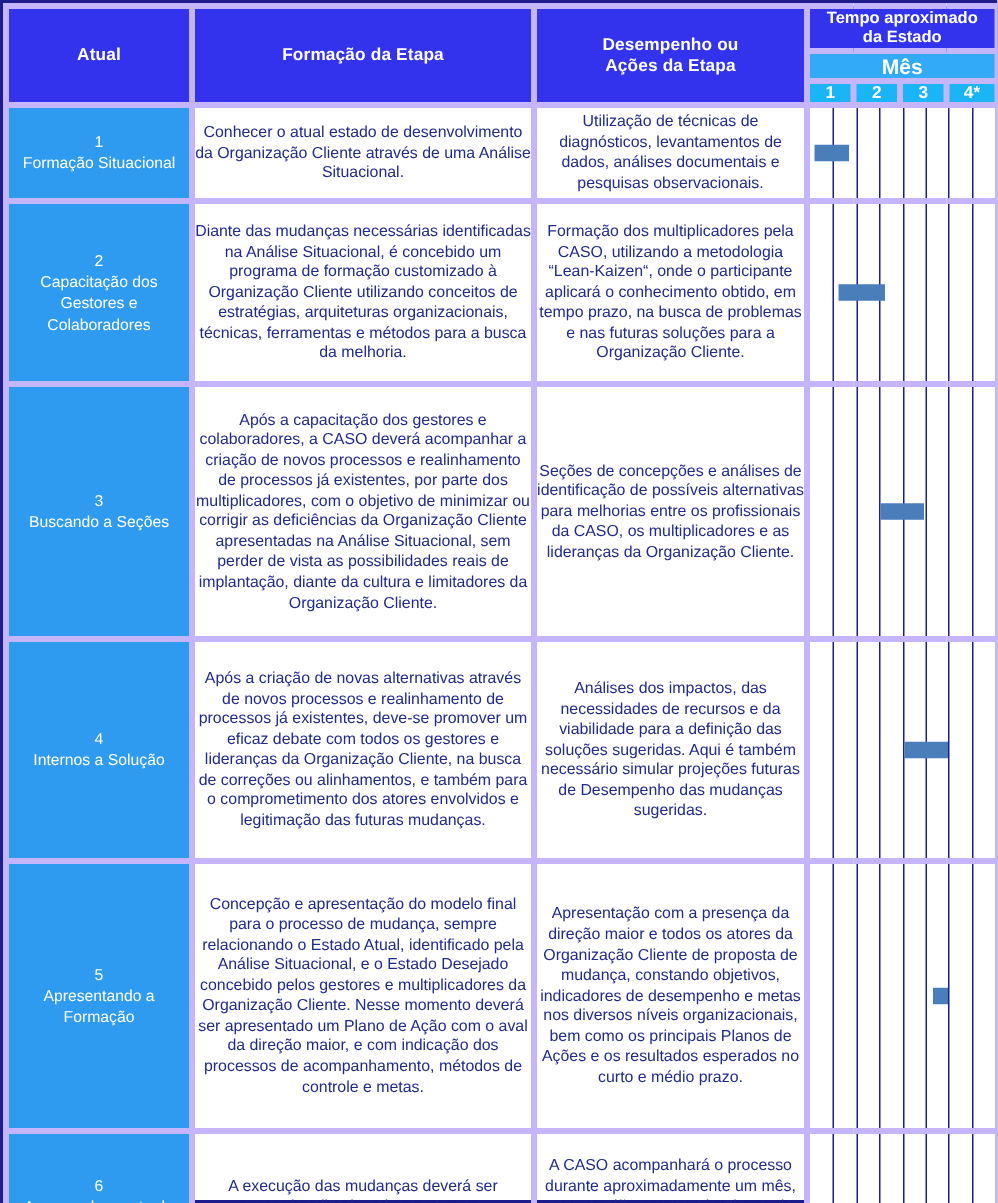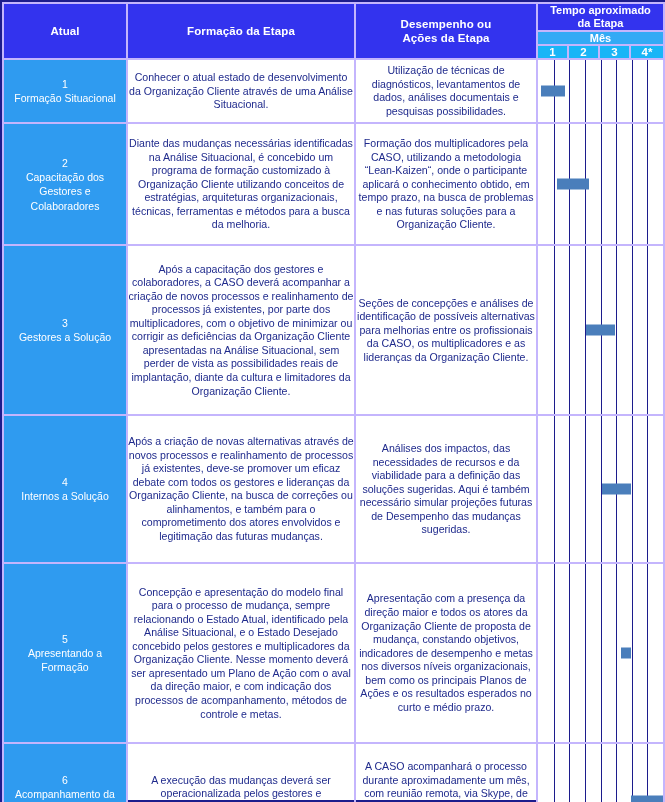--- a/index.html
+++ b/index.html
@@ -24,21 +24,21 @@
   }
 
   table.grid {
     border-collapse: collapse;
     table-layout: fixed;
     width: 661px;
     height: 798px;
   }
 
   table.grid td, table.grid th {
-    border: 2px solid #c4b5fd;
+    border: 4px solid #c4b5fd;
     padding: 0;
     vertical-align: middle;
     box-sizing: border-box;
   }
 
   
   .hdr-main {
     background: #3333ee;
     color: #ffffff;
     font-weight: bold;
@@ -52,21 +52,21 @@
     color: #ffffff;
     font-weight: bold;
     font-size: 11px;
     text-align: center;
     line-height: 1.2;
   }
   .hdr-mes {
     background: #33aaf5;
     color: #ffffff;
     font-weight: bold;
-    font-size: 11px;
+    font-size: 14px;
     text-align: center;
     margin-top: 40px;
   }
   .hdr-num {
     background: #19b5f7;
     color: #ffffff;
     font-weight: bold;
     font-size: 11.5px;
     text-align: center;
   }
@@ -137,42 +137,42 @@
     <thead>
       <tr>
         <th class="hdr-main" rowspan="3">Atual</th>
         <th class="hdr-main" rowspan="3">Formação da Etapa</th>
         <th class="hdr-main" rowspan="3">
           <div>Desempenho ou</div>
           <div>Ações da Etapa</div>
         </th>
         <th class="hdr-tempo" colspan="4">
           <div>Tempo aproximado</div>
-          <div>da Etapa</div>
+          <div>da Estado</div>
         </th>
       </tr>
       <tr>
         <th class="hdr-mes" colspan="4">Mês</th>
       </tr>
       <tr>
         <th class="hdr-num">1</th>
         <th class="hdr-num">2</th>
         <th class="hdr-num">3</th>
         <th class="hdr-num">4*</th>
       </tr>
     </thead>
     <tbody>
 
       <tr style="height:64px">
         <td class="etapa-cell">
           <span class="etapa-num">1</span>
           <span class="etapa-label">Formação Situacional</span>
         </td>
         <td class="desc-cell">Conhecer o atual estado de desenvolvimento da Organização Cliente através de uma Análise Situacional.</td>
-        <td class="meth-cell">Utilização de técnicas de diagnósticos, levantamentos de dados, análises documentais e pesquisas possibilidades.</td>
+        <td class="meth-cell">Utilização de técnicas de diagnósticos, levantamentos de dados, análises documentais e pesquisas observacionais.</td>
         <td class="gantt-cell" colspan="4">
           <div class="subgrid" style="position: absolute; inset: 0px;">
               <div style="position: absolute; top: 0px; bottom: 0px; width: 1px; background: rgb(28, 28, 140); left: 12.5%;"></div>
               <div style="position: absolute; top: 0px; bottom: 0px; width: 1px; background: rgb(28, 28, 140); left: 25%;"></div>
               <div style="position: absolute; top: 0px; bottom: 0px; width: 1px; background: rgb(28, 28, 140); left: 37.5%;"></div>
               <div style="position: absolute; top: 0px; bottom: 0px; width: 1px; background: rgb(28, 28, 140); left: 50%;"></div>
               <div style="position: absolute; top: 0px; bottom: 0px; width: 1px; background: rgb(28, 28, 140); left: 62.5%;"></div>
               <div style="position: absolute; top: 0px; bottom: 0px; width: 1px; background: rgb(28, 28, 140); left: 75%;"></div>
               <div style="position: absolute; top: 0px; bottom: 0px; width: 1px; background: rgb(28, 28, 140); left: 87.5%;"></div>
             </div>
@@ -197,21 +197,21 @@
               <div style="position: absolute; top: 0px; bottom: 0px; width: 1px; background: rgb(28, 28, 140); left: 75%;"></div>
               <div style="position: absolute; top: 0px; bottom: 0px; width: 1px; background: rgb(28, 28, 140); left: 87.5%;"></div>
             </div>
           <div class="bar" style="left: 15.5%; width: 25%; background: rgb(74, 126, 187);"></div>
         </td>
       </tr>
 
       <tr style="height:170px">
         <td class="etapa-cell">
           <span class="etapa-num">3</span>
-          <span class="etapa-label">Gestores a Solução</span>
+          <span class="etapa-label">Buscando a Seções</span>
         </td>
         <td class="desc-cell">Após a capacitação dos gestores e colaboradores, a CASO deverá acompanhar a criação de novos processos e realinhamento de processos já existentes, por parte dos multiplicadores, com o objetivo de minimizar ou corrigir as deficiências da Organização Cliente apresentadas na Análise Situacional, sem perder de vista as possibilidades reais de implantação, diante da cultura e limitadores da Organização Cliente.</td>
         <td class="meth-cell">Seções de concepções e análises de identificação de possíveis alternativas para melhorias entre os profissionais da CASO, os multiplicadores e as lideranças da Organização Cliente.</td>
         <td class="gantt-cell" colspan="4">
           <div class="subgrid" style="position: absolute; inset: 0px;">
               <div style="position: absolute; top: 0px; bottom: 0px; width: 1px; background: rgb(28, 28, 140); left: 12.5%;"></div>
               <div style="position: absolute; top: 0px; bottom: 0px; width: 1px; background: rgb(28, 28, 140); left: 25%;"></div>
               <div style="position: absolute; top: 0px; bottom: 0px; width: 1px; background: rgb(28, 28, 140); left: 37.5%;"></div>
               <div style="position: absolute; top: 0px; bottom: 0px; width: 1px; background: rgb(28, 28, 140); left: 50%;"></div>
               <div style="position: absolute; top: 0px; bottom: 0px; width: 1px; background: rgb(28, 28, 140); left: 62.5%;"></div>

